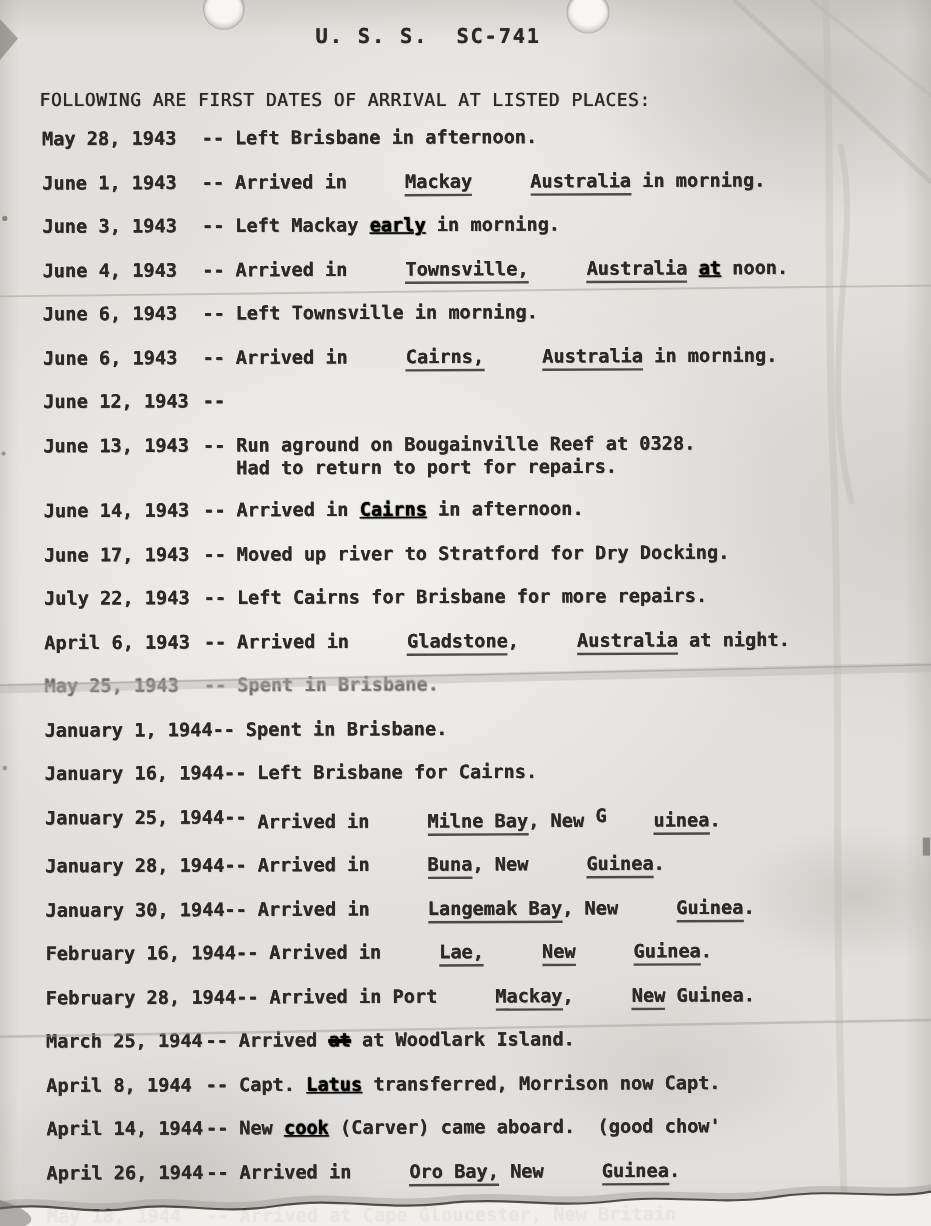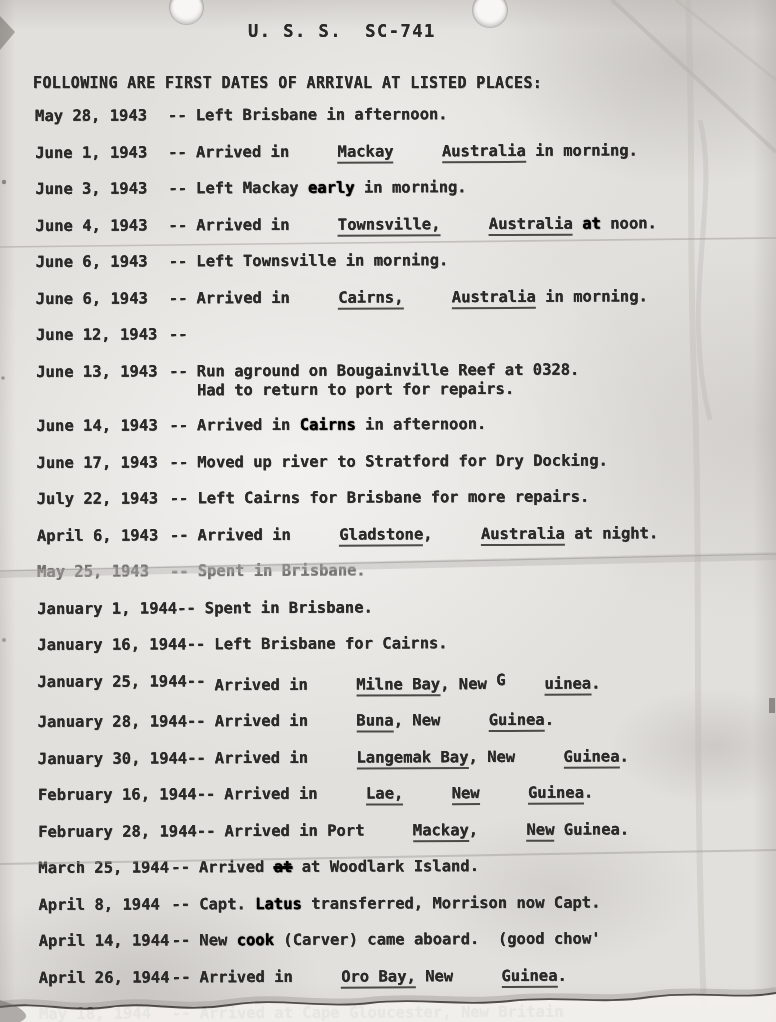--- a/index.html
+++ b/index.html
@@ -25,43 +25,43 @@
     color:var(--ink,#2b2a28);
   }
   .hole{
     position:absolute;border-radius:50%;
     background:#f7f6f4;
     box-shadow: inset 0 -2px 4px rgba(0,0,0,.22), inset 0 2px 2px rgba(0,0,0,.18), 0 0 0 1px rgba(120,117,113,.35);
   }
   .hole.left{left:170px;top:-9px;width:33px;height:33px;}
   .hole.right{left:473px;top:-7px;width:34px;height:34px;}
   .title{
-    position:absolute;left:248px;top:21px;
+    position:absolute;left:263px;top:21px;
     font-size:17px;font-weight:700;letter-spacing:1.5px;white-space:pre;
     text-shadow:0 0 .6px rgba(0,0,0,.8);
   }
   .heading{
     position:absolute;left:33px;top:74px;
-    font-size:15px;font-weight:700;letter-spacing:.4px;white-space:pre;
+    font-size:15px;font-weight:400;letter-spacing:.4px;white-space:pre;
     text-shadow:0 0 .6px rgba(0,0,0,.8), .5px .5px 0 rgba(60,58,55,.3);
   }
   .entries{
     position:absolute;left:35px;top:106px;width:740px;
     font-size:15.5px;font-weight:700;
     transform:rotate(-0.25deg);transform-origin:0 0;
     text-shadow:0 0 .5px rgba(0,0,0,.75), .5px .5px 0 rgba(60,58,55,.28);
   }
   .row{display:flex;align-items:flex-start;line-height:20px;margin-bottom:16.5px;}
   .rdate{flex:0 0 auto;min-width:133px;white-space:pre;}
   .dash{flex:0 0 auto;margin-right:9px;white-space:pre;}
   .desc{white-space:pre-wrap;}
   .dline{display:block;}
   .dline2{line-height:18px;}
   .u{border-bottom:2px solid rgba(42,40,37,.82);padding-bottom:1px;margin-left:39px;}
-  .b{color:#000;text-shadow:0 0 1.2px #000, .6px .6px 0 rgba(0,0,0,.55);}
+  .b{color:#000;text-shadow:0 0 1.2px #000, .6px .6px 0 rgba(0,0,0,.55);text-decoration:underline;}
   .s{text-decoration:line-through;text-decoration-thickness:3px;}
   .sup{vertical-align:4px;}
   .faded{opacity:.62;filter:blur(.3px);}
   svg.overlay{position:absolute;left:0;top:0;pointer-events:none;}
 </style>
 </head>
 <body>
 
 <div class="paper">
   <div class="hole left"></div>

